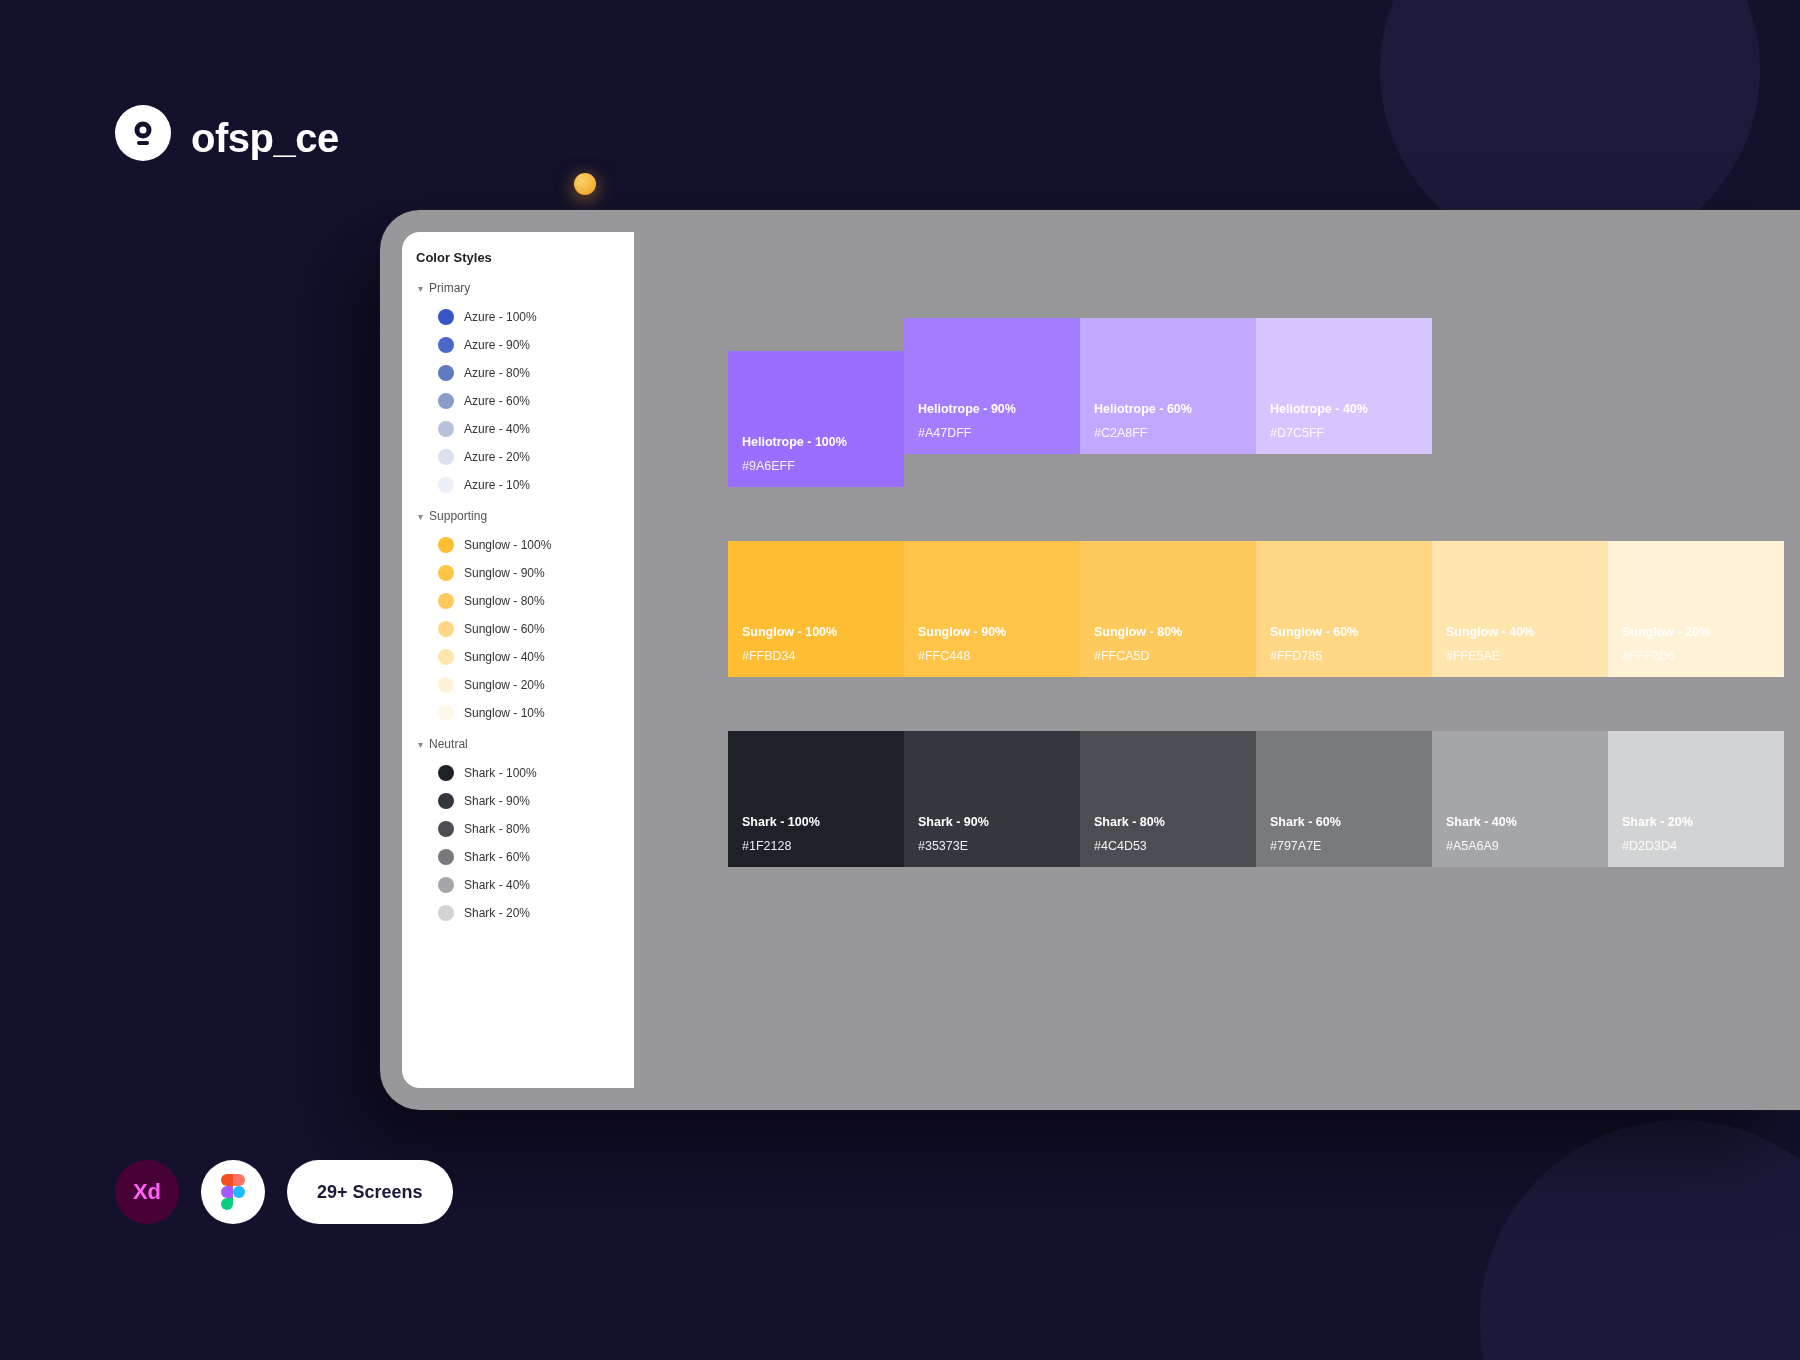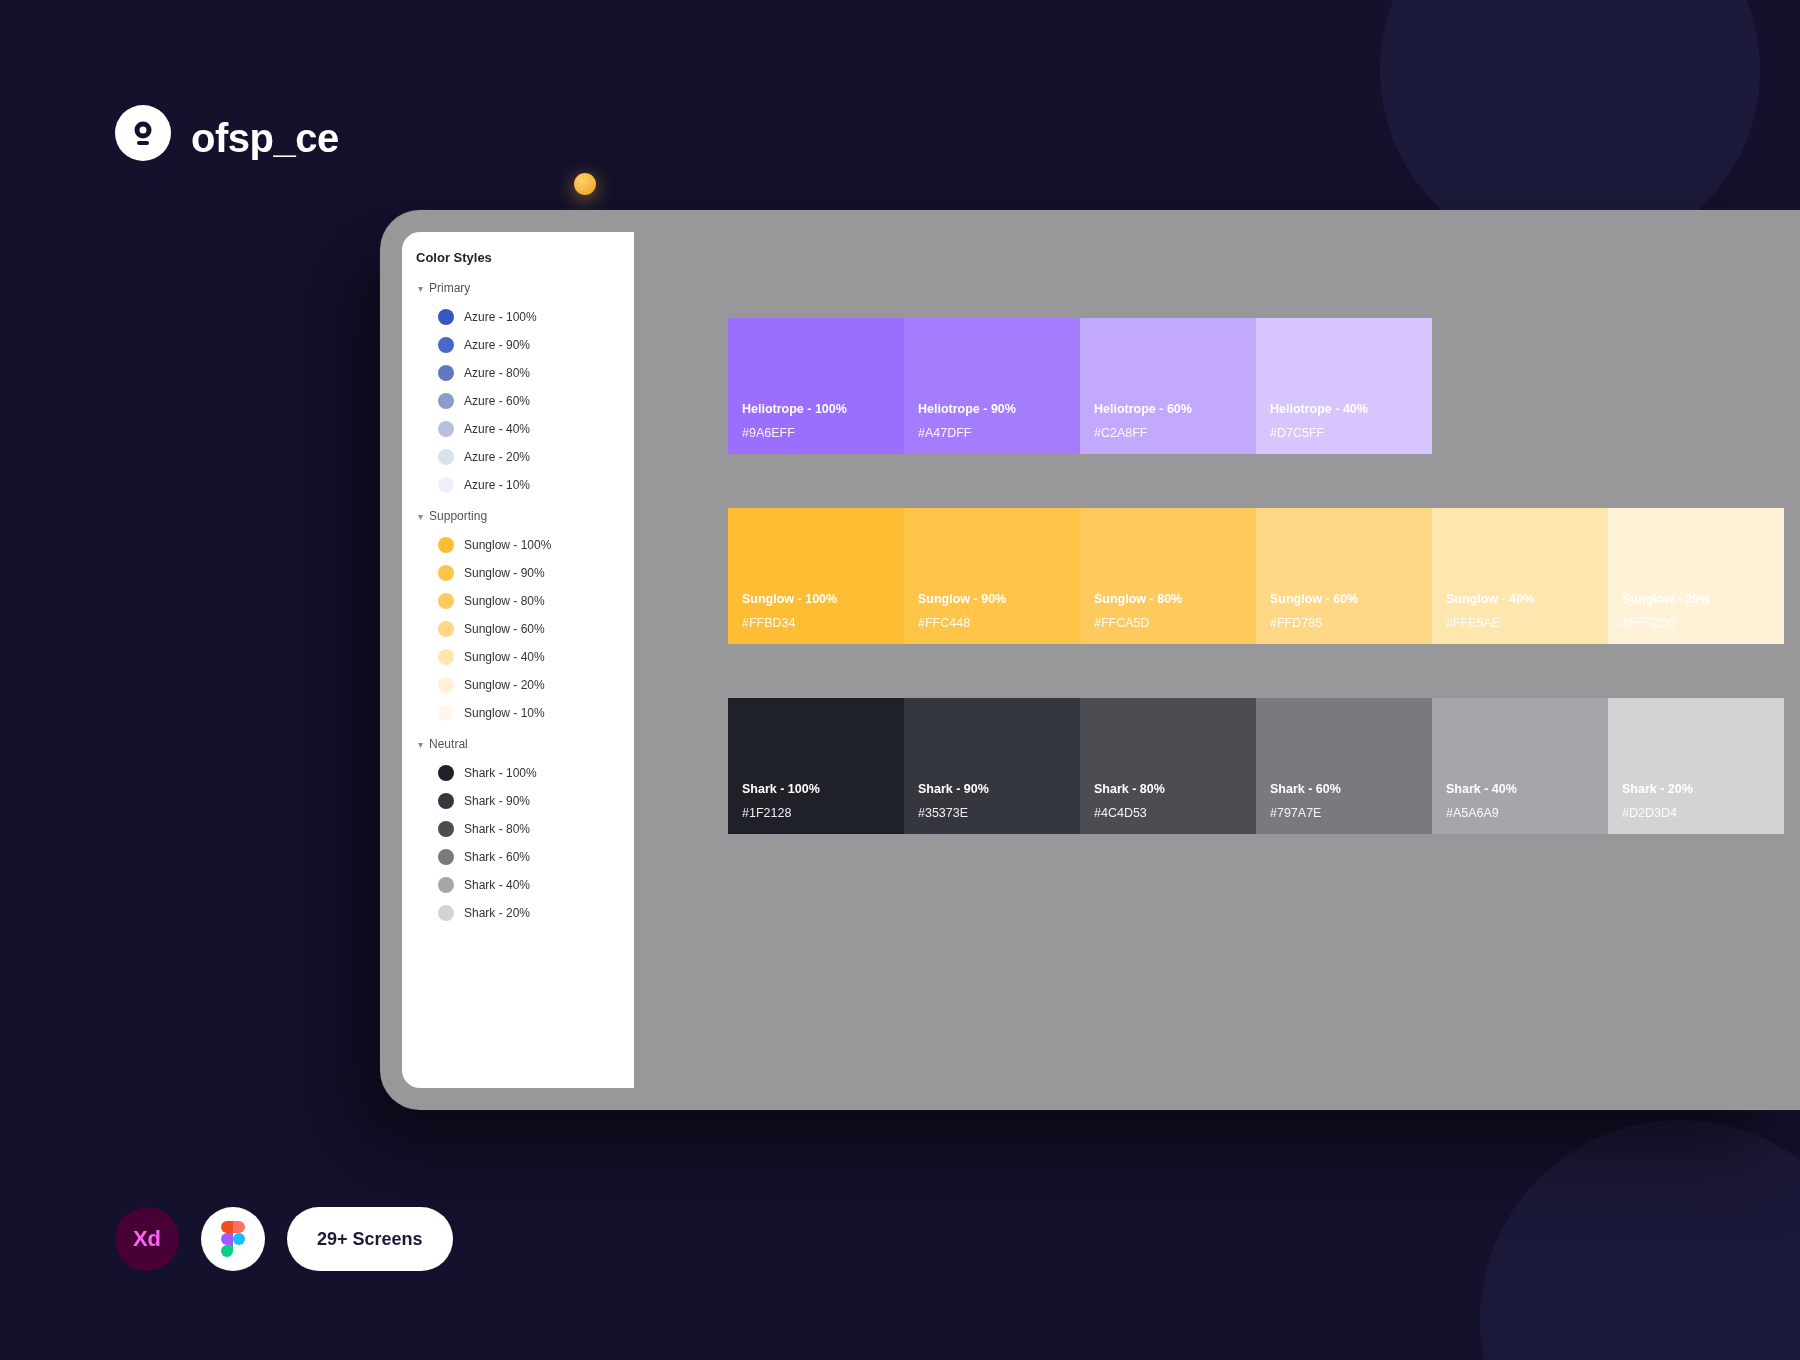--- a/index.html
+++ b/index.html
@@ -96,21 +96,21 @@
 .cell {
   width: 176px; height: 136px;
   padding: 84px 14px 0 14px;
   color: #fff;
   font-size: 12.5px;
 }
 .cell .cname { font-weight: 700; margin-bottom: 10px; }
 .cell .chex { opacity: 0.92; }
 .bottom-bar {
   position: absolute;
-  left: 115px; top: 1207px;
+  left: 115px; top: 1160px;
   display: flex; align-items: flex-end; gap: 22px;
 }
 .badge-circle {
   width: 64px; height: 64px; border-radius: 50%;
   display: flex; align-items: center; justify-content: center;
 }
 .xd { background: #470137; color: #ff61f6; font-weight: 800; font-size: 22px; }
 .figma { background: #fff; }
 .pill {
   height: 64px; padding: 0 30px; border-radius: 40px; background: #fff;
@@ -234,21 +234,21 @@
         <div class="style-item">
           <div class="swatch-dot" style="background: rgb(210, 211, 212);"></div>
           <span>Shark - 20%</span>
         </div>
       </div>
   </div>
 
   <div class="canvas">
     <div id="palette-rows">
         <div class="palette-row r1">
-          <div class="cell" style="background: rgb(154, 110, 255);">
+          <div class="cell" style="background: rgb(154, 110, 255); margin-top: 33px;">
             <div class="cname">Heliotrope - 100%</div>
             <div class="chex">#9A6EFF</div>
           </div>
           <div class="cell" style="background: rgb(164, 125, 255);">
             <div class="cname">Heliotrope - 90%</div>
             <div class="chex">#A47DFF</div>
           </div>
           <div class="cell" style="background: rgb(194, 168, 255);">
             <div class="cname">Heliotrope - 60%</div>
             <div class="chex">#C2A8FF</div>

